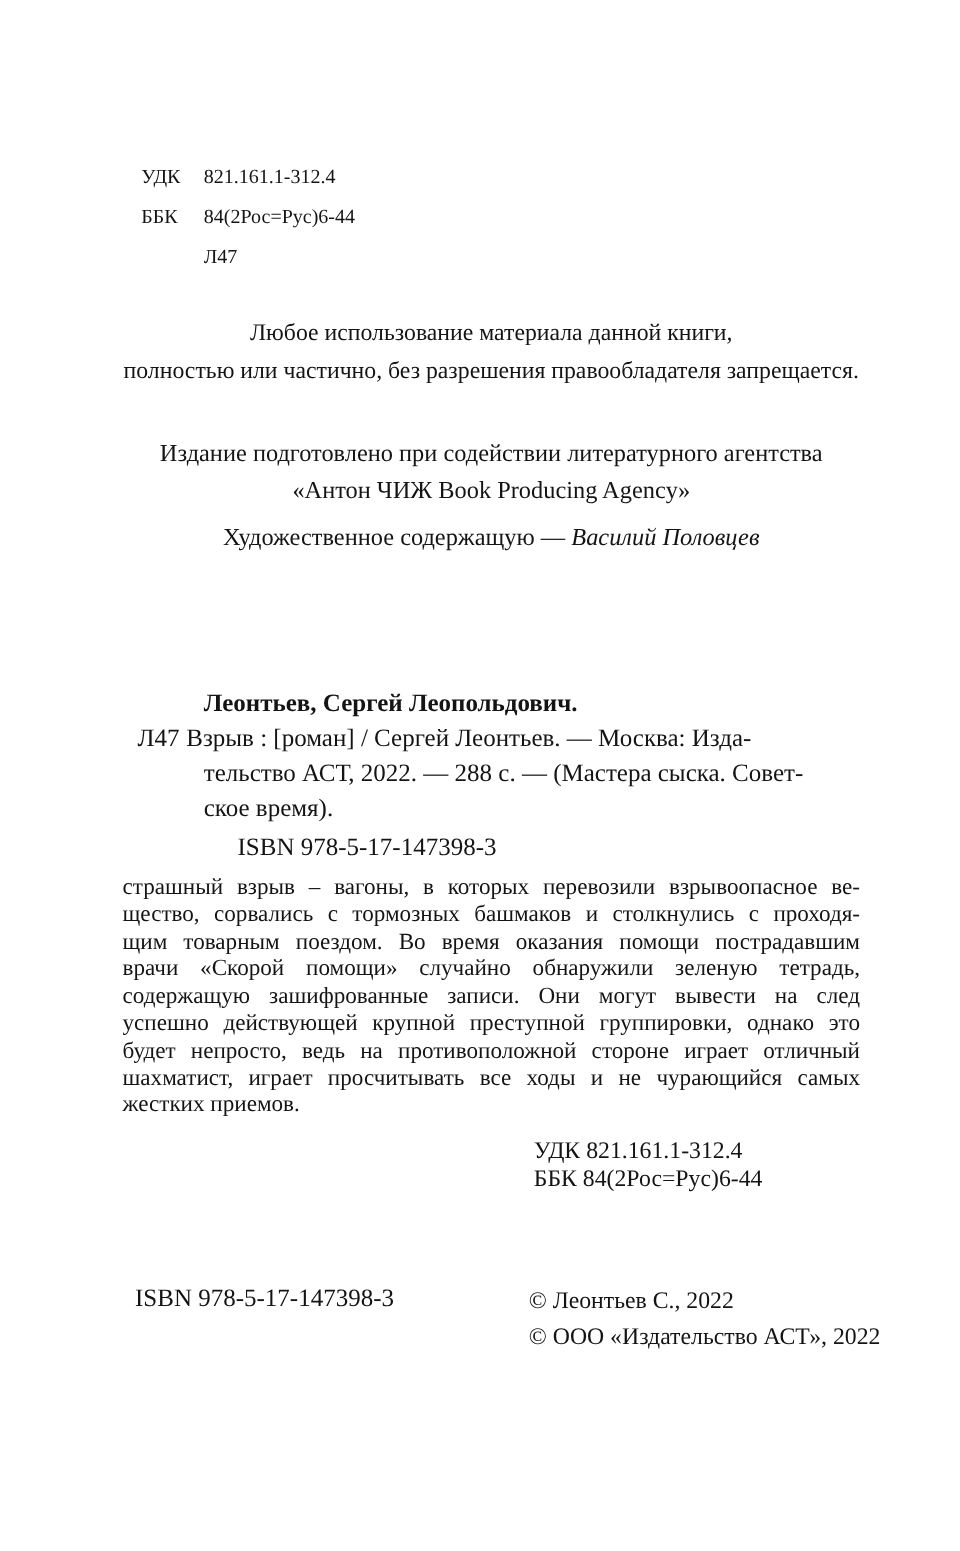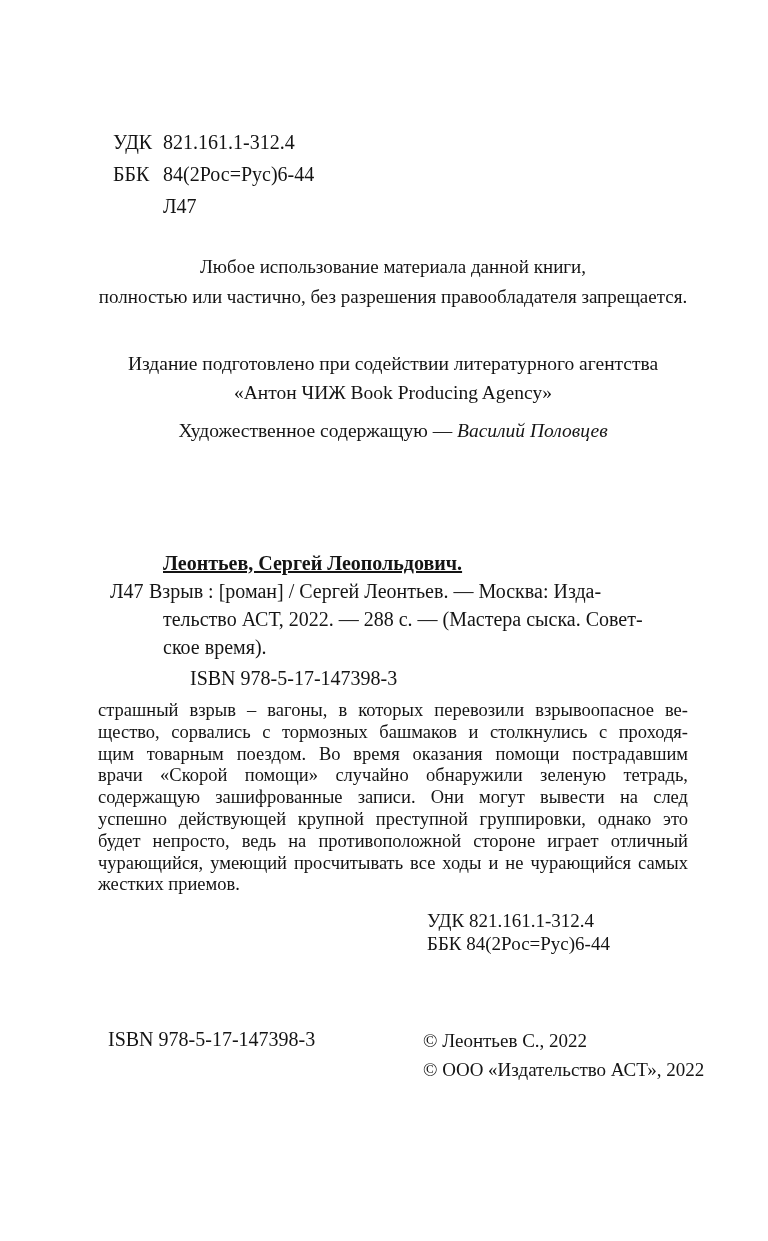--- a/index.html
+++ b/index.html
@@ -7,34 +7,34 @@
     width:768px;height:1241px;
     background:#ffffff;
     position:relative;
     font-family:"Liberation Serif","DejaVu Serif",serif;
     color:#141414;
     -webkit-font-smoothing:antialiased;
   }
   .abs{position:absolute;}
 
   
-  .top-block{left:113px;top:126px;font-size:20px;line-height:32px;}
+  .top-block{left:113px;top:126px;font-size:16px;line-height:32px;}
   .tb-row{display:grid;grid-template-columns:50px auto;}
 
   
   .centered{left:98px;width:590px;text-align:center;}
   .rights-notice{top:252px;font-size:19px;line-height:29.5px;}
   .agency-notice{top:350px;font-size:19.5px;line-height:28.5px;}
   .design-credit{top:420px;font-size:19.5px;}
   .design-credit .name{font-style:italic;}
 
   
   .catalog-card{left:110px;top:549px;font-size:20px;line-height:28px;width:560px;}
   .card-sign{position:absolute;left:0;top:28px;}
-  .card-author{margin-left:53px;font-weight:bold;text-decoration:underline;}
+  .card-author{margin-left:53px;font-weight:bold;}
   .card-line-first{margin-left:39px;}
   .card-line{margin-left:53px;}
   .card-isbn{left:190px;top:667px;font-size:20px;}
 
   
   .annotation{left:98px;top:700px;width:590px;font-size:18.5px;line-height:21.8px;}
   .annotation .ln{text-align:justify;text-align-last:justify;}
   .annotation .ln.first{text-indent:34px;}
   .annotation .ln.last{text-align-last:left;}
 
@@ -89,21 +89,21 @@
 <div class="abs card-isbn">ISBN 978-5-17-147398-3</div>
 
 <div class="abs annotation">
   <div class="ln">страшный взрыв – вагоны, в которых перевозили взрывоопасное ве-</div>
   <div class="ln">щество, сорвались с тормозных башмаков и столкнулись с проходя-</div>
   <div class="ln">щим товарным поездом. Во время оказания помощи пострадавшим</div>
   <div class="ln">врачи «Скорой помощи» случайно обнаружили зеленую тетрадь,</div>
   <div class="ln">содержащую зашифрованные записи. Они могут вывести на след</div>
   <div class="ln">успешно действующей крупной преступной группировки, однако это</div>
   <div class="ln">будет непросто, ведь на противоположной стороне играет отличный</div>
-  <div class="ln">чурающийся, умеющий просчитывать все ходы и не чурающийся самых</div>
+  <div class="ln">шахматист, играет просчитывать все ходы и не чурающийся самых</div>
   <div class="ln last">жестких приемов.</div>
 </div>
 
 <div class="abs classification">
   <div>УДК 821.161.1-312.4</div>
   <div>ББК 84(2Рос=Рус)6-44</div>
 </div>
 
 <div class="abs footer-isbn">ISBN 978-5-17-147398-3</div>
 

